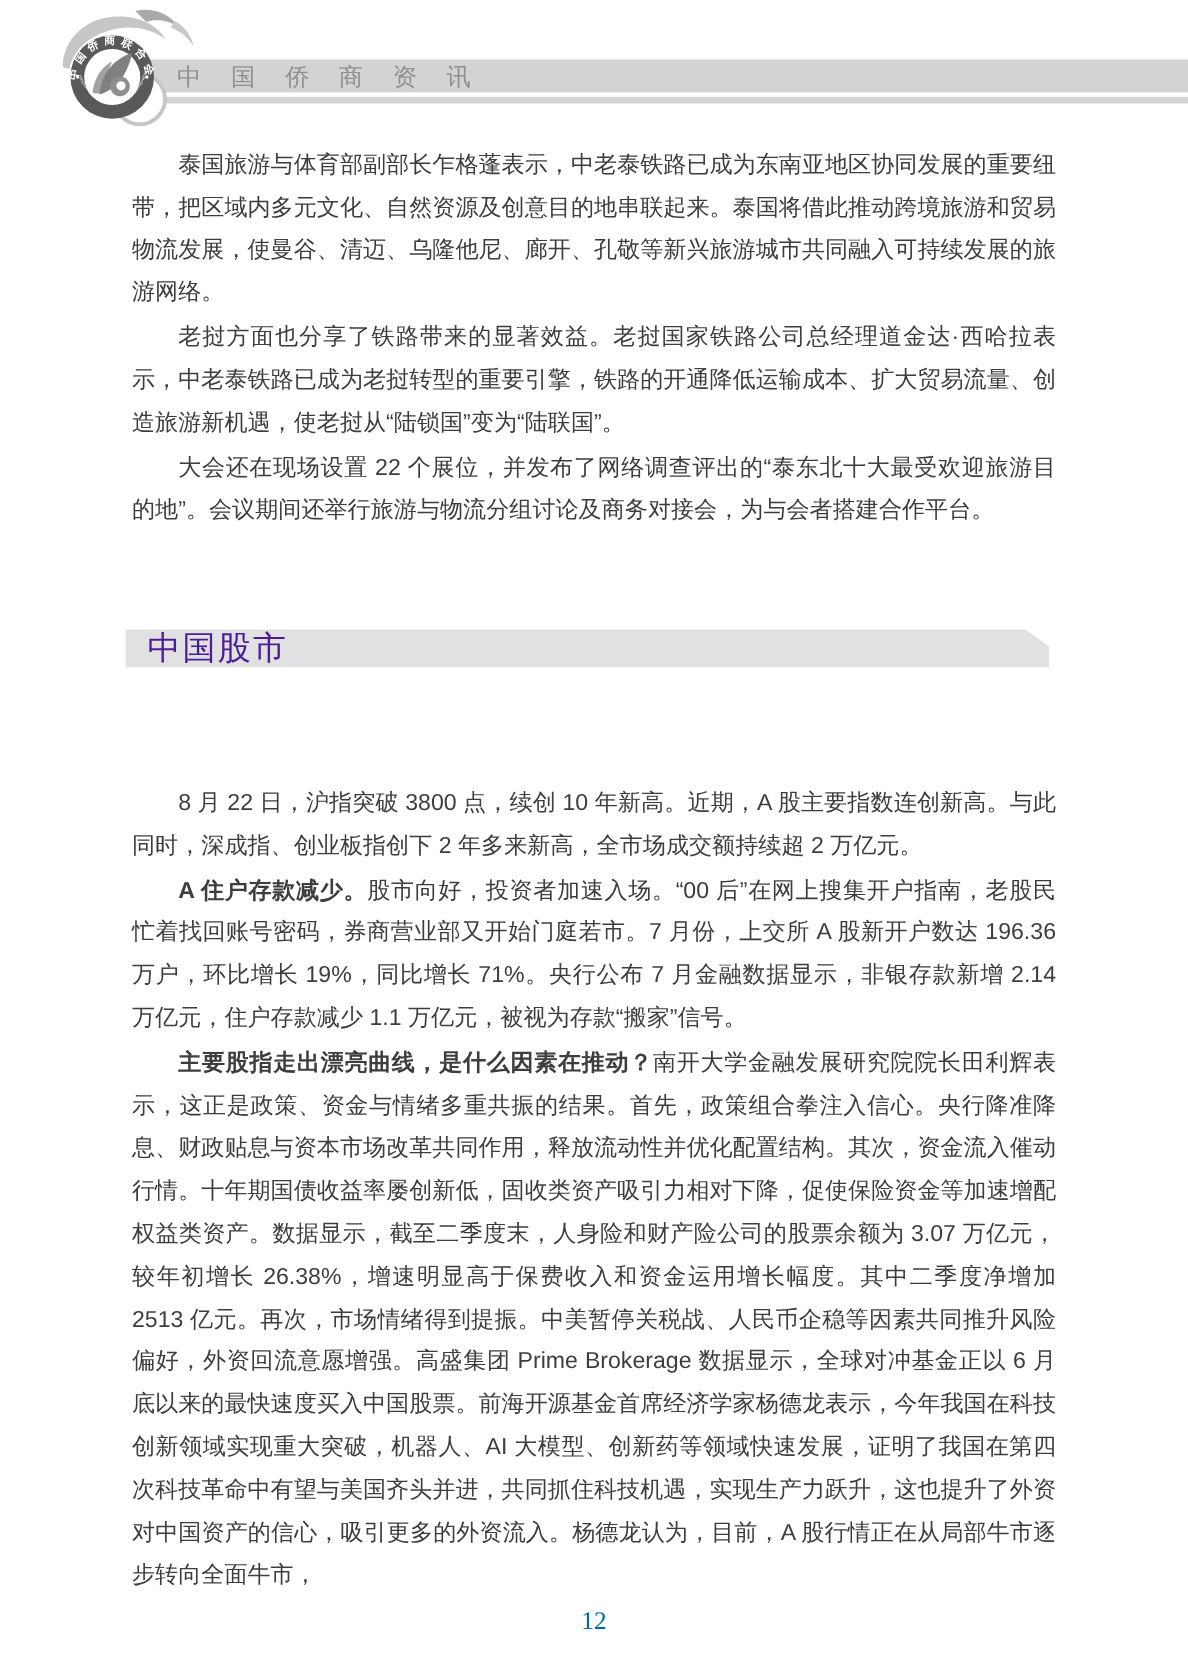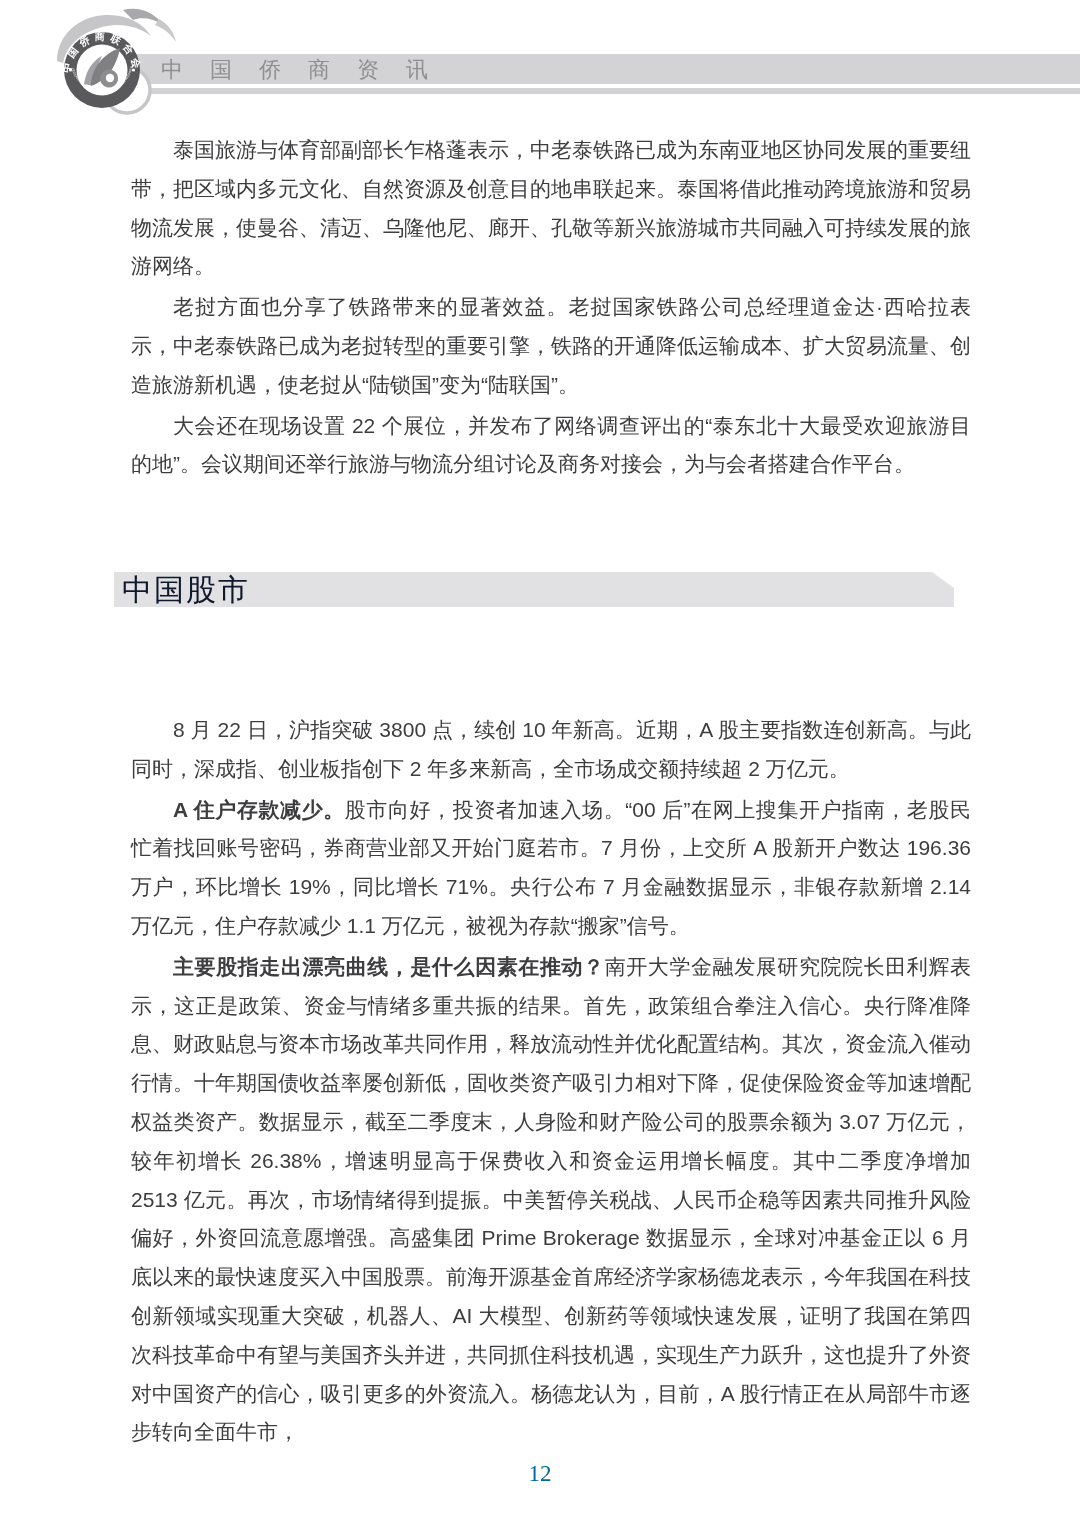--- a/index.html
+++ b/index.html
@@ -34,21 +34,21 @@
   }
   .logo {
     position: absolute;
     left: 35px; top: 3px;
     width: 170px; height: 130px;
   }
 
   
   .text-col {
     position: absolute;
-    left: 131px;
+    left: 120px;
     width: 840px;
     font-size: 21px;
     line-height: 38.8px;
     text-align: justify;
   }
   .text-col p { margin: 0 0 2px 0; text-indent: 2em; }
   .text-col p.source-line { text-align: right; text-indent: 0; }
   .lead { font-weight: bold; }
 
   .block-a { top: 131px; }
@@ -59,22 +59,22 @@
     position: absolute;
     left: 114px; top: 572px;
     width: 840px; height: 35px;
     background: #e1e1e3;
     clip-path: polygon(0 0, calc(100% - 22px) 0, 100% 16px, 100% 100%, 0 100%);
   }
   .section-banner-label {
     font-family: "Liberation Serif", serif;
     font-size: 30px;
     line-height: 35px;
-    padding-left: 8px;
-    color: #0f172a;
+    padding-left: 20px;
+    color: #4c1d95;
     letter-spacing: 2px;
   }
 
   
   .article-title {
     position: absolute;
     left: 120px; top: 649px; width: 840px;
     text-align: center;
     font-size: 30px;
     font-weight: bold;

